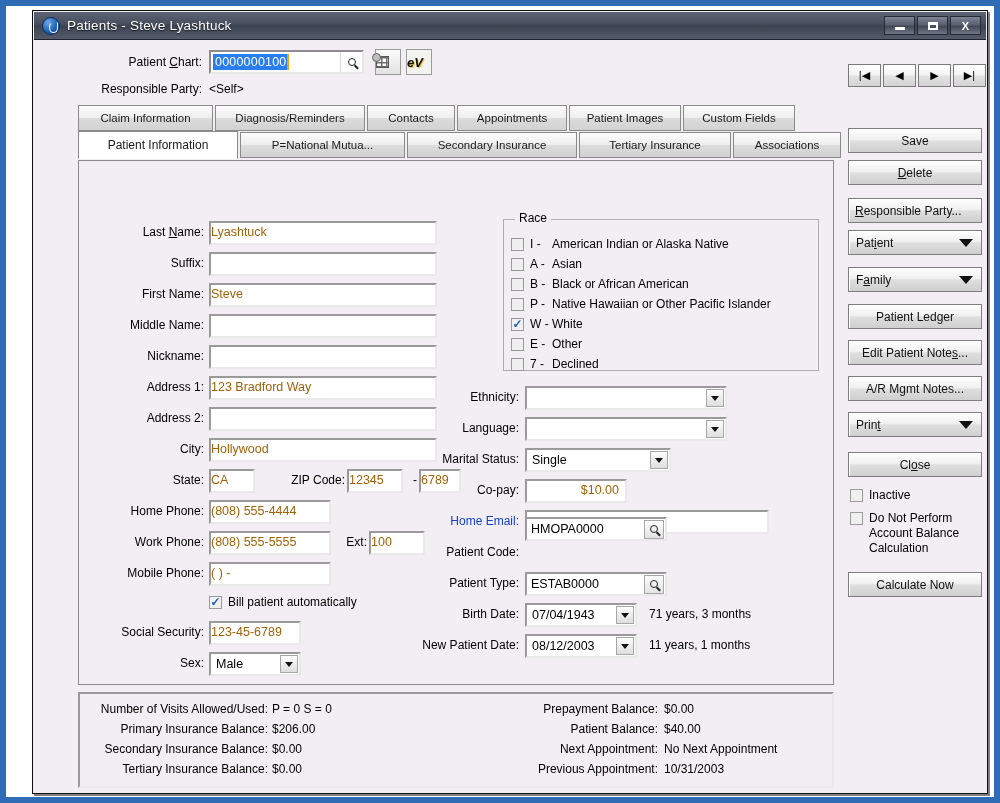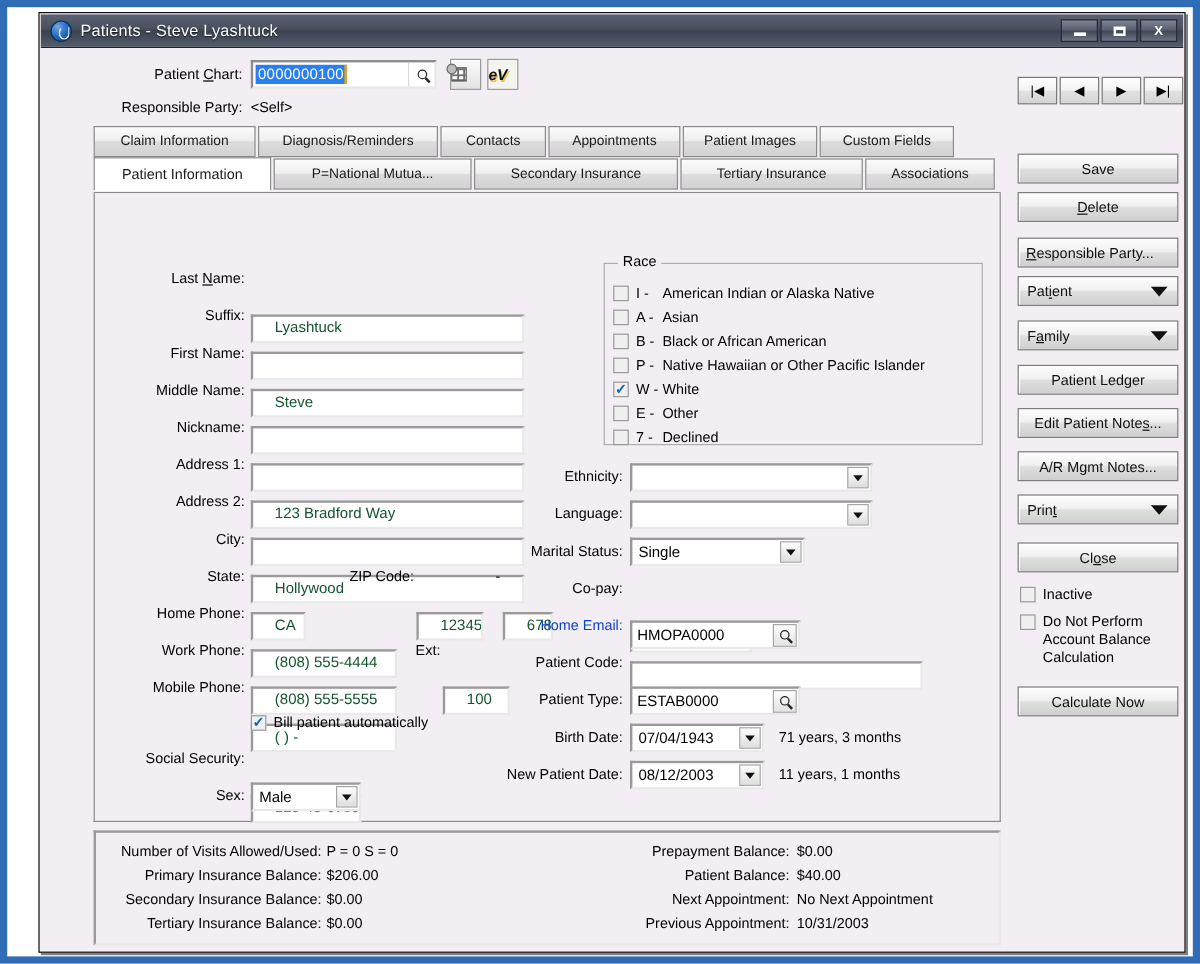--- a/index.html
+++ b/index.html
@@ -177,22 +177,22 @@
     position:absolute; left:44px; top:121px; width:756px; height:524px;
     background:#f3eef3;
     border:1px solid #8a8a8a; border-top:none;
   }
 
   
   .fl{ position:absolute; font-size:12px; text-align:right; }
   .fi{
     position:absolute; height:24px; background:#ffffff;
     border:2px solid; border-color:#9a9a9a #e9e9e9 #e9e9e9 #9a9a9a;
-    font-size:12.5px; padding:2px 0 0 18px; color:#14532d;
-    overflow:hidden; white-space:nowrap;margin-top:41px;
+    font-size:12.5px; padding:2px 0 0 0; color:#a16207;
+    overflow:hidden; white-space:nowrap;
   }
 
   
   #race-group{
     position:absolute; left:424px; top:58px; width:316px; height:152px;
     border:1px solid #adadad; background:transparent;
   }
   #race-legend{
     position:absolute; left:436px; top:50px; background:#f3eef3;
     padding:0 4px; font-size:12px;
@@ -324,21 +324,21 @@
       <div id="tabs-back">
         <div class="tabrow" id="tabrow-top">
             <div class="tab" style="width: 135px;">Claim Information</div>
             <div class="tab" style="width: 150px;">Diagnosis/Reminders</div>
             <div class="tab" style="width: 88px;">Contacts</div>
             <div class="tab" style="width: 110px;">Appointments</div>
             <div class="tab" style="width: 112px;">Patient Images</div>
             <div class="tab" style="width: 112px;">Custom Fields</div>
           </div>
         <div class="tabrow" id="tabrow-bot">
-            <div class="tab active" style="width: 148px;">Patient Information</div>
+            <div class="tab active" style="width: 160px;">Patient Information</div>
             <div class="tab" style="width: 165px;">P=National Mutua...</div>
             <div class="tab" style="width: 170px; text-align: right;">Secondary Insurance</div>
             <div class="tab" style="width: 152px;">Tertiary Insurance</div>
             <div class="tab" style="width: 108px;">Associations</div>
           </div>
       </div>
       <div id="tab-underline"></div>
 
       <div id="panel">
 

